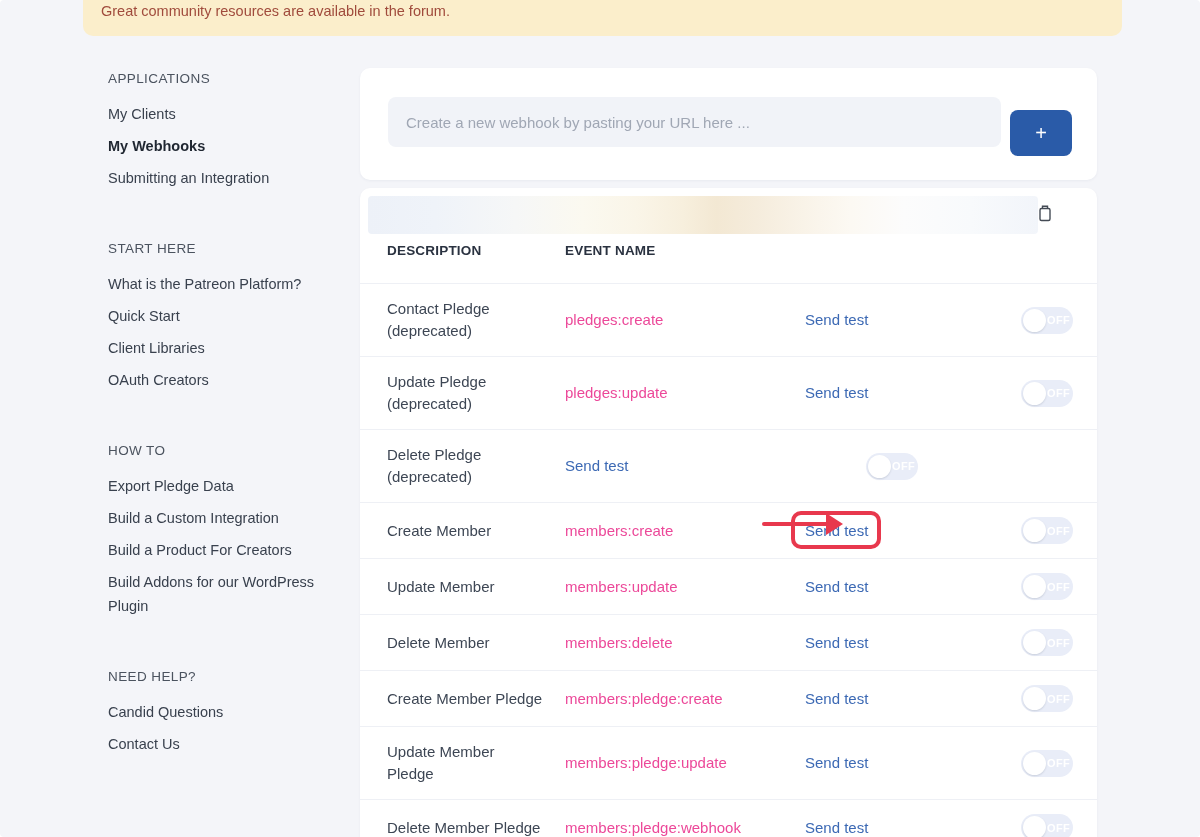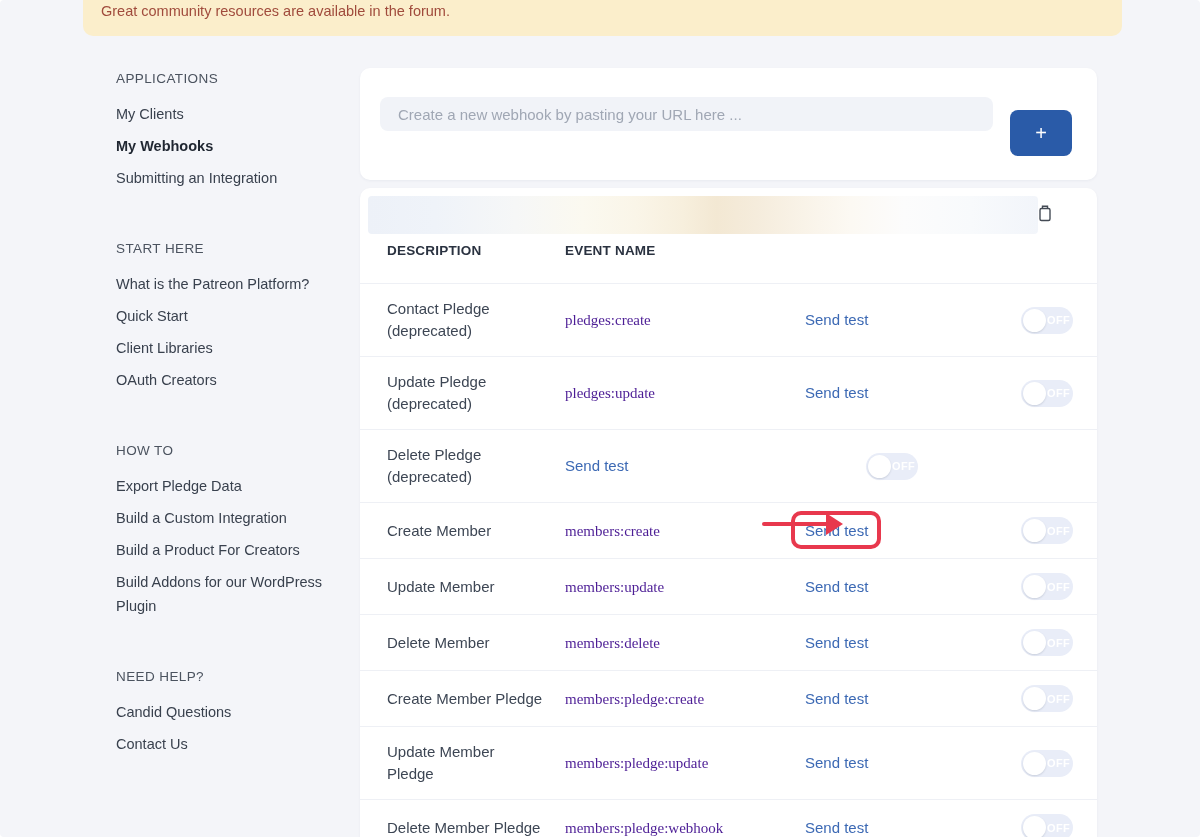--- a/index.html
+++ b/index.html
@@ -32,30 +32,30 @@
   }
   .nav-title {
     font-size:13.5px; color:#4b535f; letter-spacing:.4px;
     line-height:18px; margin-bottom:10px;
   }
   .nav-item {
     font-size:14.5px; color:#39414e; line-height:24px;
     padding:4px 0; cursor:pointer;
   }
   .nav-item.active { font-weight:bold; color:#1f2631; }
-  .nav-section { margin-bottom:46px;margin-left:8px; }
+  .nav-section { margin-bottom:46px; }
 
   
   .card {
     position:absolute; background:#ffffff; border-radius:10px;
     box-shadow:0 1px 3px rgba(25,39,80,0.05);
   }
   .create-card { left:360px; top:68px; width:737px; height:112px; }
   .url-input {
-    position:absolute; left:20px; top:29px; width:613px; height:34px;
+    position:absolute; left:28px; top:29px; width:613px; height:50px;
     background:#f1f3f8; border:none; border-radius:8px;
     padding:0 18px; font-size:15px; color:#000000; outline:none;
     font-family:"Liberation Sans", sans-serif;
   }
   .url-input::placeholder { color:#a0a7b4; }
   .add-btn {
     position:absolute; left:650px; top:42px; width:62px; height:46px;
     background:#2a5ba8; border:none; border-radius:8px;
     color:#ffffff; font-size:20px; line-height:46px; text-align:center;
     cursor:pointer; font-family:"Liberation Sans", sans-serif;
@@ -89,21 +89,21 @@
     display:grid; grid-template-columns:178px 240px 113px 1fr;
     align-items:center;
     padding:14px 24px 14px 27px;
     border-bottom:1px solid #eef0f5;
   }
   .trow:last-child { border-bottom:none; padding-bottom:22px; }
   .desc {
     font-size:15px; color:#3d4654; line-height:22px;
     white-space:pre-line; padding-right:12px;
   }
-  .evt { font-size:15px; color:#4c1d95; line-height:22px;font-family:Liberation Serif, serif; }
+  .evt { font-size:15px; color:#ec4899; line-height:22px; }
   .stwrap { }
   .sendtest {
     font-size:15px; color:#3c69b4; text-decoration:none; cursor:pointer;
   }
   .stwrap.highlight .sendtest { position:relative; display:inline-block; }
   .stwrap.highlight .sendtest::after {
     content:""; position:absolute; left:-14px; right:-13px; top:-11px; bottom:-10px;
     border:4px solid #e8384d; border-radius:10px; pointer-events:none;
   }
   .togwrap { display:flex; justify-content:flex-end; }

